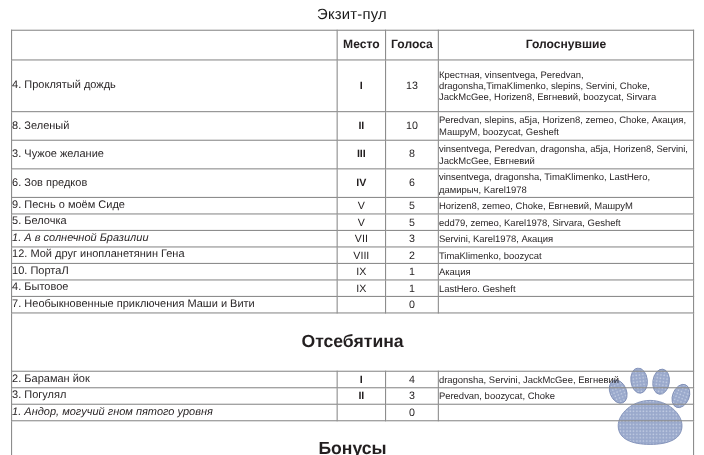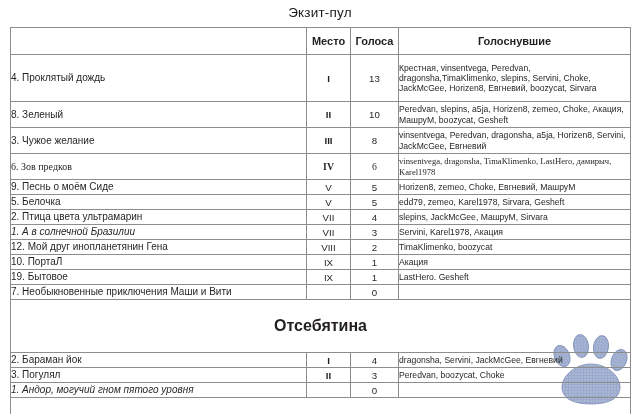--- a/index.html
+++ b/index.html
@@ -103,21 +103,21 @@
     text-align: center;
     font-size: 16px;
     font-weight: bold;
     height: 16px;
     padding: 17px;
   }
 
   tr.r-h1 td { height: 46px; }
   tr.r-h2 td { height: 25px; }
   tr.r-h3 td { height: 25px; }
-  tr.r-h4 td { height: 25px; font-family: Liberation Serif, serif; }
+  tr.r-h4 td { height: 25px; }
   tr.r-n  td { height: 14px; }
 </style>
 </head>
 <body>
 
 <h1 id="page-title">Экзит-пул</h1>
 
 <svg class="watermark" viewBox="0 0 86 74" aria-hidden="true">
   <defs>
     <pattern id="dots" width="3" height="3" patternUnits="userSpaceOnUse">
@@ -179,45 +179,39 @@
           <td class="votes">5</td>
           <td class="voters">Horizen8, zemeo, Choke, Евгневий, МашруМ</td>
         </tr>
         <tr class="r-n">
           <td class="title">5. Белочка</td>
           <td class="place">V</td>
           <td class="votes">5</td>
           <td class="voters">edd79, zemeo, Karel1978, Sirvara, Gesheft</td>
         </tr>
         <tr class="r-n">
-          <td class="title">2. Птица цвета ультрамарин</td>
-          <td class="place">VII</td>
-          <td class="votes">4</td>
-          <td class="voters">slepins, JackMcGee, МашруМ, Sirvara</td>
-        </tr>
-        <tr class="r-n">
           <td class="title italic">1. А в солнечной Бразилии</td>
           <td class="place">VII</td>
           <td class="votes">3</td>
           <td class="voters">Servini, Karel1978, Акация</td>
         </tr>
         <tr class="r-n">
           <td class="title">12. Мой друг инопланетянин Гена</td>
           <td class="place">VIII</td>
           <td class="votes">2</td>
           <td class="voters">TimaKlimenko,  boozycat</td>
         </tr>
         <tr class="r-n">
           <td class="title">10. ПортаЛ</td>
           <td class="place">IX</td>
           <td class="votes">1</td>
           <td class="voters">Акация</td>
         </tr>
         <tr class="r-n">
-          <td class="title">19. Бытовое</td>
+          <td class="title">4. Бытовое</td>
           <td class="place">IX</td>
           <td class="votes">1</td>
           <td class="voters">LastHero. Gesheft</td>
         </tr>
         <tr class="r-n">
           <td class="title">7. Необыкновенные приключения Маши и Вити</td>
           <td class="place"></td>
           <td class="votes">0</td>
           <td class="voters"></td>
         </tr>

